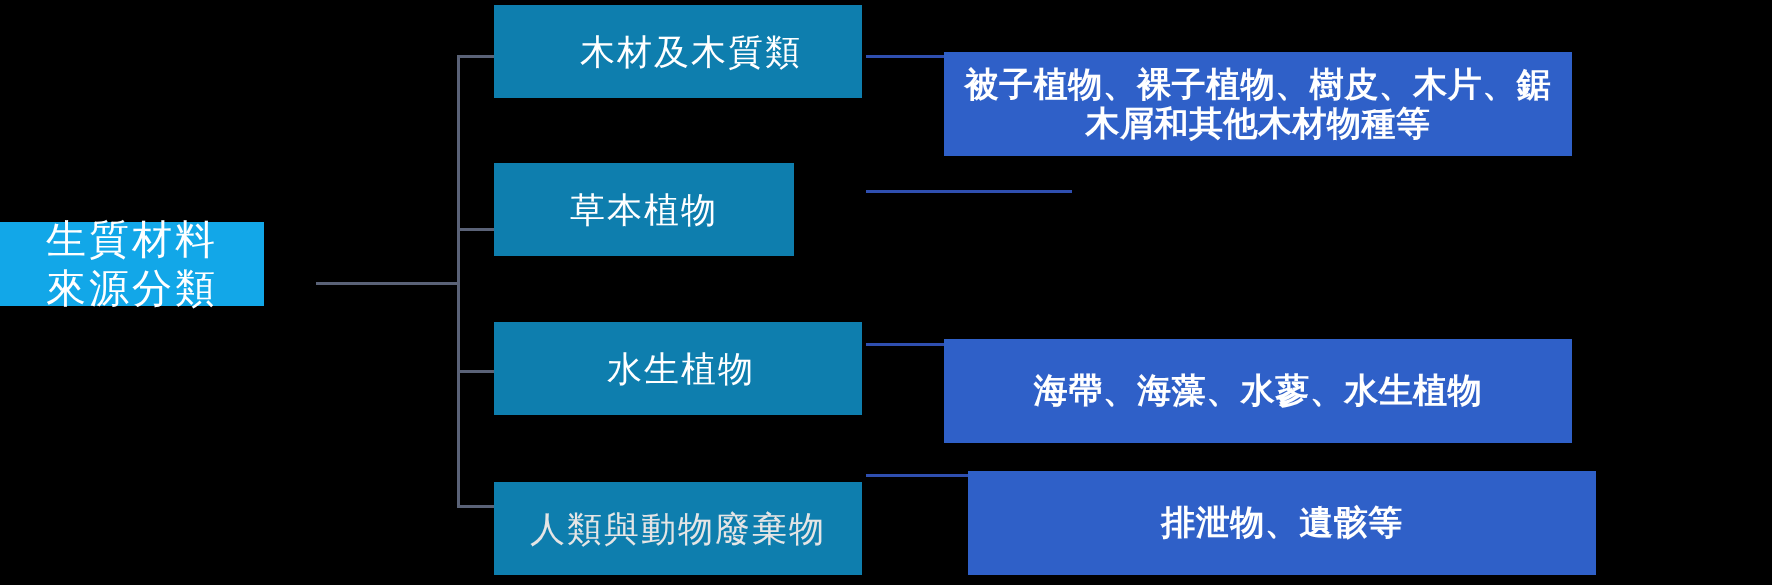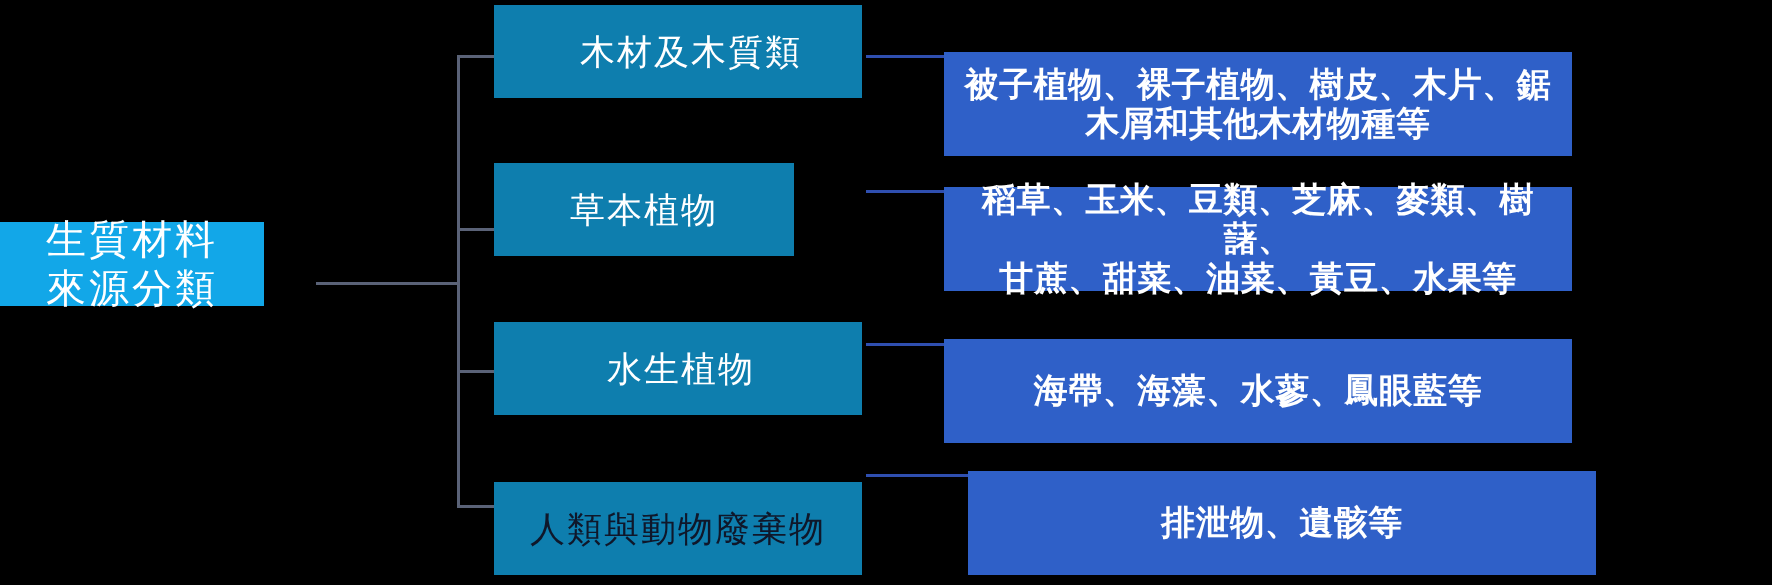--- a/index.html
+++ b/index.html
@@ -86,22 +86,20 @@
   <div class="line line-h" style="left: 457px; top: 505px; width: 101px; background: rgb(90, 98, 119);"></div>
 
   <div class="line-detail" style="left: 866px; top: 55px; width: 206px; background: rgb(47, 79, 176);"></div>
   <div class="line-detail" style="left: 866px; top: 190px; width: 206px; background: rgb(47, 79, 176);"></div>
   <div class="line-detail" style="left: 866px; top: 343px; width: 206px; background: rgb(47, 79, 176);"></div>
   <div class="line-detail" style="left: 866px; top: 474px; width: 206px; background: rgb(47, 79, 176);"></div>
 
   <div class="node node-category" style="left: 494px; top: 5px; width: 368px; height: 93px; background: rgb(14, 126, 174); color: rgb(255, 255, 255); padding-left: 32px;">木材及木質類</div>
   <div class="node node-category" style="left: 494px; top: 163px; width: 300px; height: 93px; background: rgb(14, 126, 174); color: rgb(255, 255, 255);">草本植物</div>
   <div class="node node-category" style="left: 494px; top: 322px; width: 368px; height: 93px; background: rgb(14, 126, 174); color: rgb(255, 255, 255); padding-left: 12px;">水生植物</div>
-  <div class="node node-category" style="left: 494px; top: 482px; width: 368px; height: 93px; background: rgb(14, 126, 174); color: #0f172a;">人類與動物廢棄物</div>
+  <div class="node node-category" style="left: 494px; top: 482px; width: 368px; height: 93px; background: rgb(14, 126, 174); color: #e5e5e5;">人類與動物廢棄物</div>
 
   <div class="node node-detail" style="left: 944px; top: 5px; width: 628px; height: 104px; background: rgb(47, 96, 200); color: rgb(255, 255, 255);">被子植物、裸子植物、樹皮、木片、鋸
 木屑和其他木材物種等</div>
-  <div class="node node-detail" style="left: 944px; top: 140px; width: 628px; height: 104px; background: rgb(47, 96, 200); color: rgb(255, 255, 255);">稻草、玉米、豆類、芝麻、麥類、樹藷、
-甘蔗、甜菜、油菜、黃豆、水果等</div>
-  <div class="node node-detail" style="left: 944px; top: 292px; width: 628px; height: 104px; background: rgb(47, 96, 200); color: rgb(255, 255, 255);">海帶、海藻、水蓼、鳳眼藍等</div>
+  <div class="node node-detail" style="left: 944px; top: 292px; width: 628px; height: 104px; background: rgb(47, 96, 200); color: rgb(255, 255, 255);">海帶、海藻、水蓼、水生植物</div>
   <div class="node node-detail" style="left: 968px; top: 424px; width: 628px; height: 104px; background: rgb(47, 96, 200); color: rgb(255, 255, 255);">排泄物、遺骸等</div>
 
 </div>
 
 </body></html>

